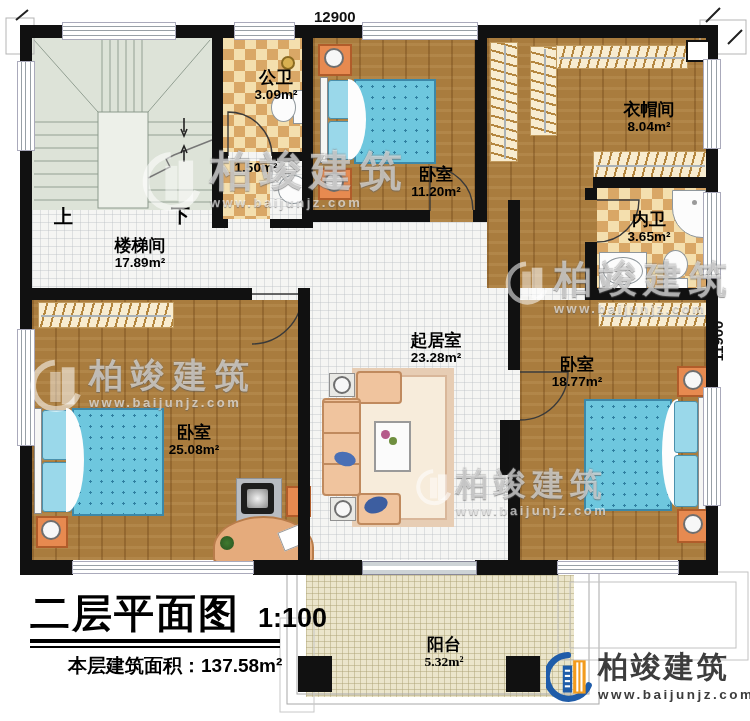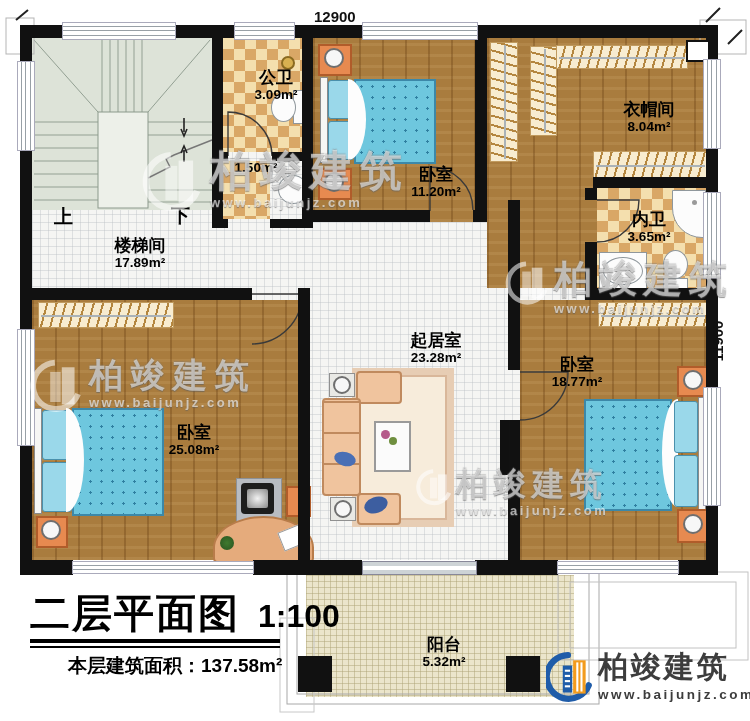--- a/index.html
+++ b/index.html
@@ -59,21 +59,21 @@
   
   .wm{position:absolute;display:flex;align-items:flex-start;z-index:60;pointer-events:none;}
   .wm-text{font-weight:bold;color:rgba(255,255,255,.55);
     text-shadow:0 1px 1px rgba(95,95,95,.65),0 -1px 1px rgba(120,120,120,.4);line-height:1;}
   .wm-www{font-size:13px;letter-spacing:2.5px;margin-top:4px;color:rgba(255,255,255,.6);
     text-shadow:0 1px 1px rgba(95,95,95,.6);}
   
   .tb{position:absolute;color:#000;z-index:20;}
   #title-row{left:30px;top:586px;display:flex;align-items:baseline;gap:18px;}
   #title-main{font-size:40px;font-weight:bold;letter-spacing:2px;}
-  #title-scale{font-size:32px;font-weight:bold;margin-top:6px;}
+  #title-scale{font-size:27px;font-weight:bold;margin-top:6px;}
   #tb-line1{left:30px;top:639px;width:250px;height:4px;background:#000;}
   #tb-line2{left:30px;top:646px;width:250px;height:2px;background:#000;}
   #tb-area{left:28px;top:653px;font-size:19px;font-weight:600;margin-left:40px;}
   #tb-height{left:28px;top:684px;font-size:19px;font-weight:600;}
   #logo{position:absolute;left:546px;top:652px;display:flex;align-items:flex-start;gap:6px;z-index:20;}
   #logo-texts{color:#3d3d3d;}
   #logo-cn{font-size:30px;font-weight:bold;letter-spacing:3px;line-height:1;}
   #logo-www{font-size:13.5px;font-weight:bold;letter-spacing:2.5px;margin-top:5px;}
   svg{display:block;}
   .z1{z-index:1}.z2{z-index:5}.z3{z-index:12}.z4{z-index:30}.z5{z-index:34}.z6{z-index:36}
@@ -266,21 +266,21 @@
   <div class="rlabel" style="left:649px;top:100px;">
     <span class="nm">衣帽间</span><span class="ar">8.04m²</span></div>
   <div class="rlabel" style="left:649px;top:210px;">
     <span class="nm">内卫</span><span class="ar">3.65m²</span></div>
   <div class="rlabel" style="left:436px;top:331px;">
     <span class="nm">起居室</span><span class="ar">23.28m²</span></div>
   <div class="rlabel" style="left:577px;top:355px;">
     <span class="nm">卧室</span><span class="ar">18.77m²</span></div>
   <div class="rlabel" style="left:194px;top:423px;">
     <span class="nm">卧室</span><span class="ar">25.08m²</span></div>
-  <div class="rlabel" style="left:444px;top:635px;">
+  <div class="rlabel" style="left:444px;top:635px;font-family:Liberation Serif, serif;">
     <span class="nm">阳台</span><span class="ar">5.32m²</span></div>
   <div class="updown" style="left:54px;top:204px;">上</div>
   <div class="updown" style="left:171px;top:203px;">下</div>
 
   <div class="dim" style="left:314px;top:8px;">12900</div>
   <div class="dim" style="left:717px;top:341px;transform:translate(-50%,-50%) rotate(-90deg);">11900</div>
 
   <div class="wm" style="left:140px;top:150px;">
     <svg width="64" height="66" viewBox="0 0 44 50">
       <path d="M21,4 A20,20 0 1 0 41,31" stroke="rgba(255,255,255,.55)" stroke-width="5" fill="none"></path>

